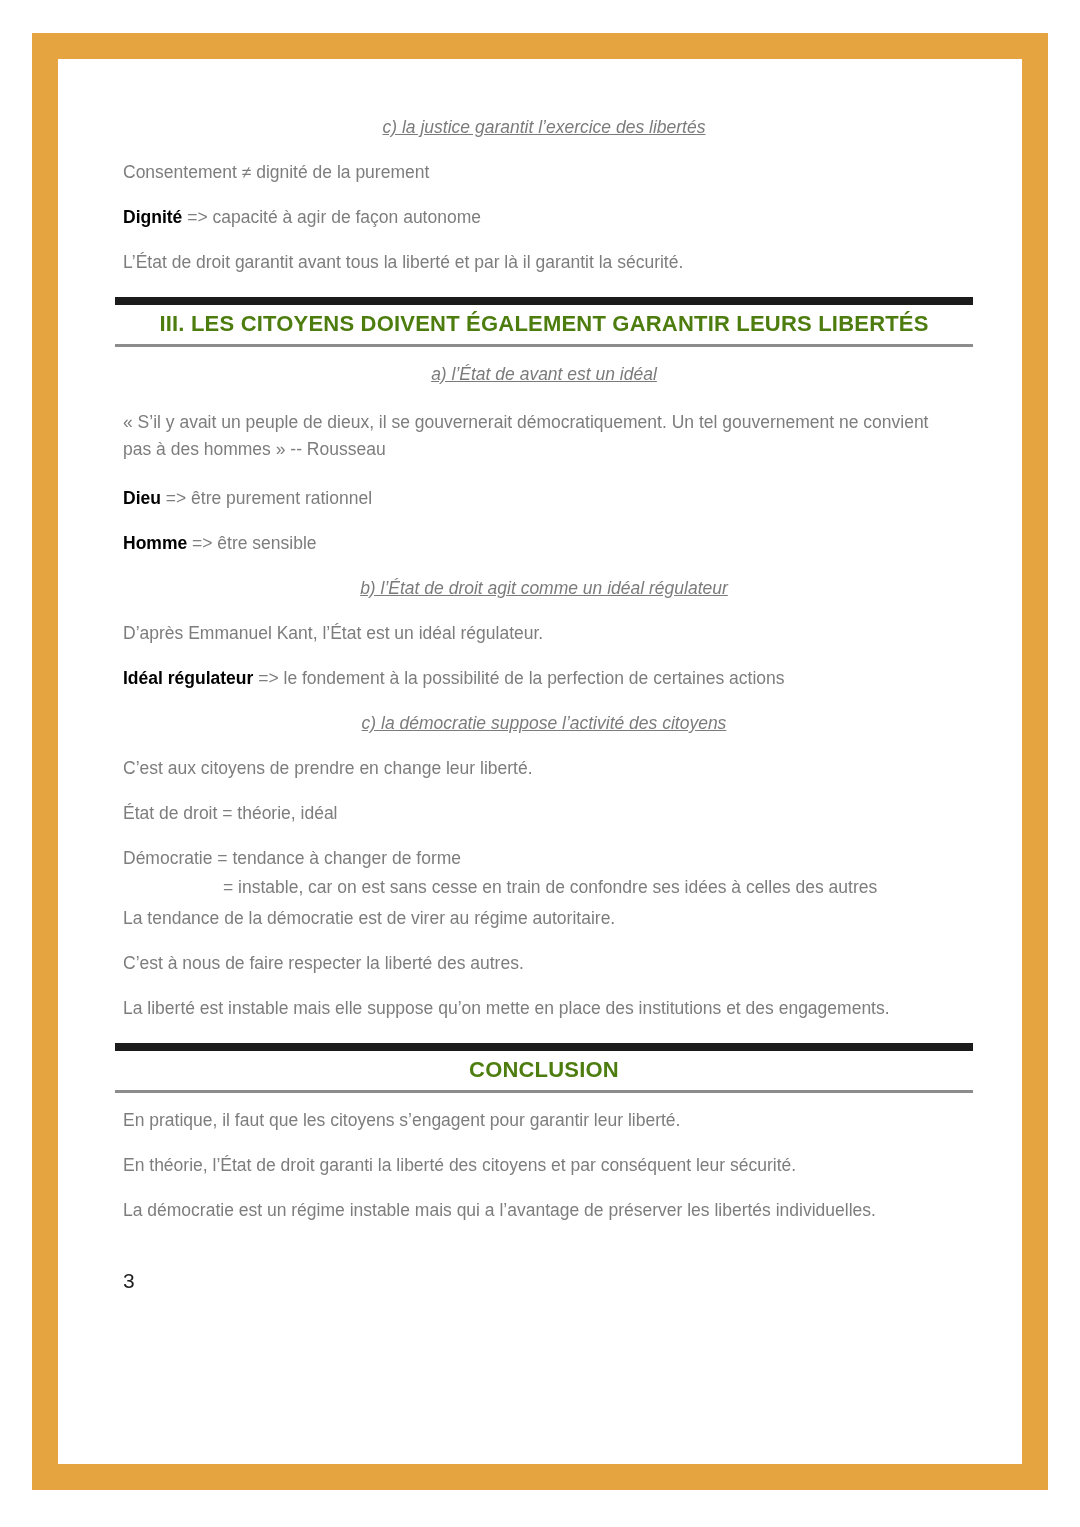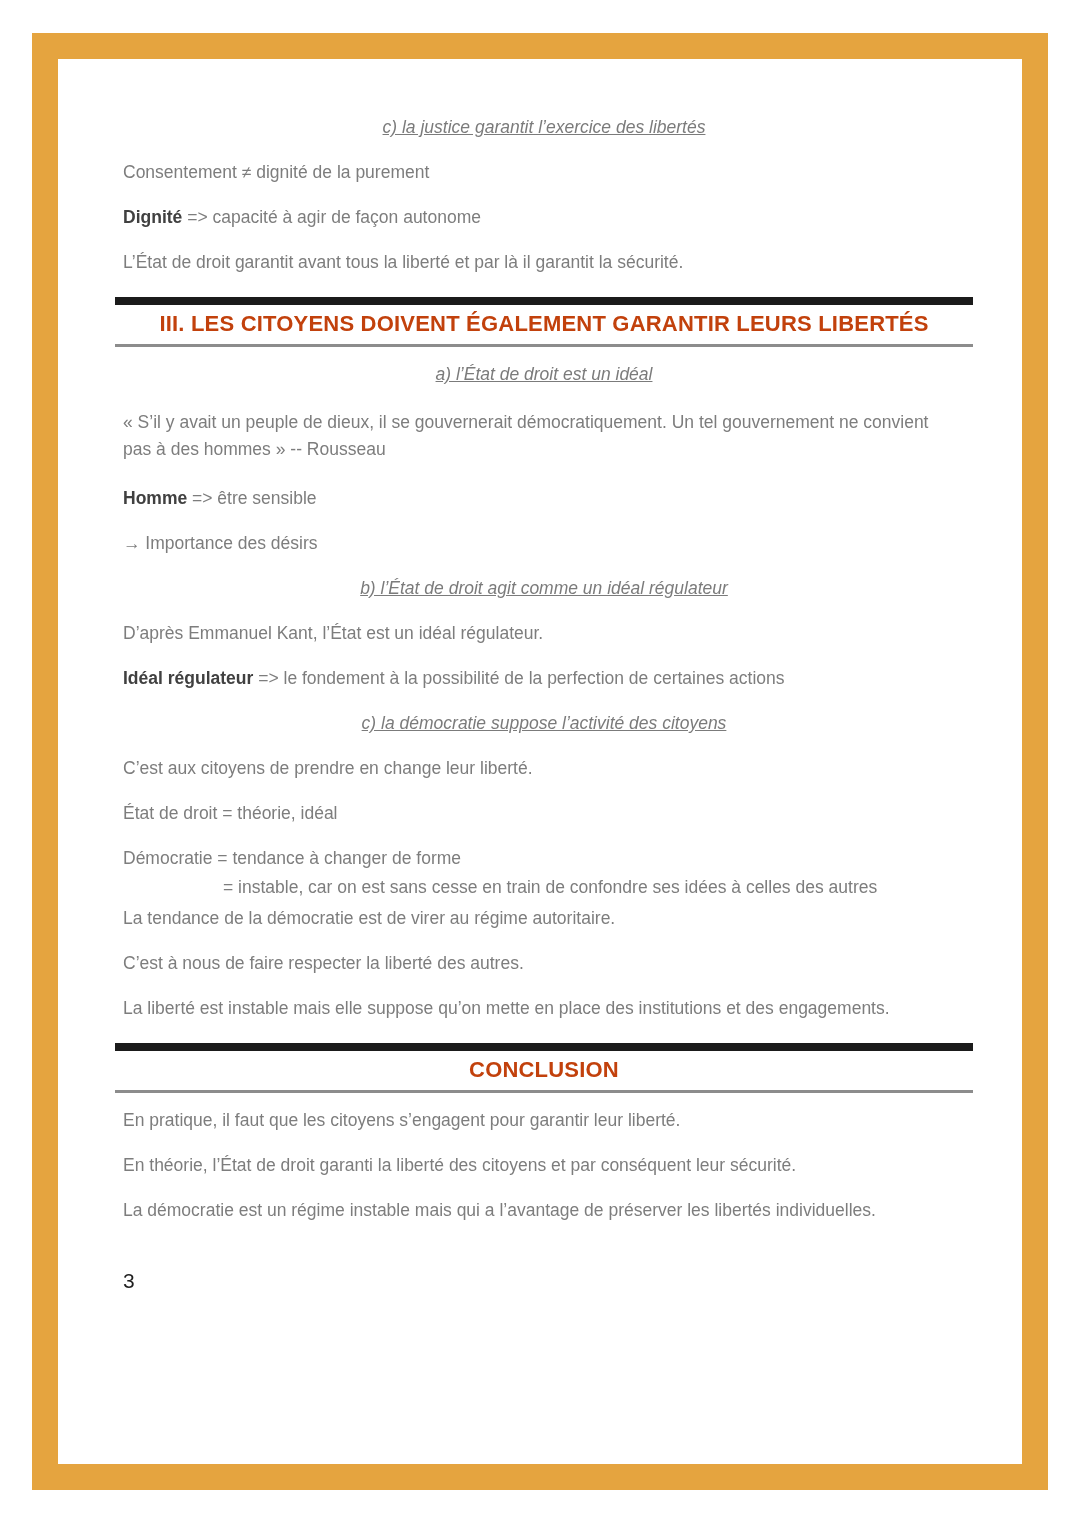--- a/index.html
+++ b/index.html
@@ -26,21 +26,21 @@
     color: #7d7d7d;
   }
   p.body {
     margin: 0 0 25px 0;
     font-size: 17.5px;
     line-height: 20px;
     color: #7d7d7d;
   }
   .term {
     font-weight: bold;
-    color: #404040;
+    color: #000000;
   }
   .subhead {
     margin: 0 0 25px 0;
     font-size: 17.5px;
     line-height: 20px;
     color: #7b7b7b;
     font-style: italic;
     text-align: center;
     text-decoration: underline;
   }
@@ -49,21 +49,21 @@
     border-top: 8px solid #1b1b1b;
     border-bottom: 3px solid #8c8c8c;
     padding: 6px 0 7px 0;
   }
   .section-head h2 {
     margin: 0;
     text-align: center;
     font-size: 22px;
     line-height: 26px;
     font-weight: bold;
-    color: #c2410c;
+    color: #4d7c0f;
     letter-spacing: 0.2px;
   }
   p.quote {
     line-height: 27px;
     max-width: 812px;
   }
   .two-line .cont-line {
     padding-left: 100px;
     margin-top: 9px;
   }
@@ -86,28 +86,28 @@
   <p class="body">Consentement ≠ dignité de la purement</p>
 
   <p class="body"><span class="term">Dignité</span><span> =&gt; capacité à agir de façon autonome</span></p>
 
   <p class="body">L’État de droit garantit avant tous la liberté et par là il garantit la sécurité.</p>
 
   <div class="section-head">
     <h2>III. LES CITOYENS DOIVENT ÉGALEMENT GARANTIR LEURS LIBERTÉS</h2>
   </div>
 
-  <p class="subhead">a) l’État de droit est un idéal</p>
+  <p class="subhead">a) l’État de avant est un idéal</p>
 
   <p class="body quote">« S’il y avait un peuple de dieux, il se gouvernerait démocratiquement. Un tel gouvernement ne convient pas à des hommes » -- Rousseau</p>
 
+  <p class="body"><span class="term">Dieu</span><span> =&gt; être purement rationnel</span></p>
 
   <p class="body"><span class="term">Homme</span><span> =&gt; être sensible</span></p>
 
-  <p class="body">→ Importance des désirs</p>
 
   <p class="subhead">b) l’État de droit agit comme un idéal régulateur</p>
 
   <p class="body">D’après Emmanuel Kant, l’État est un idéal régulateur.</p>
 
   <p class="body"><span class="term">Idéal régulateur</span><span> =&gt; le fondement à la possibilité de la perfection de certaines actions</span></p>
 
 
   <p class="subhead">c) la démocratie suppose l’activité des citoyens</p>
 

